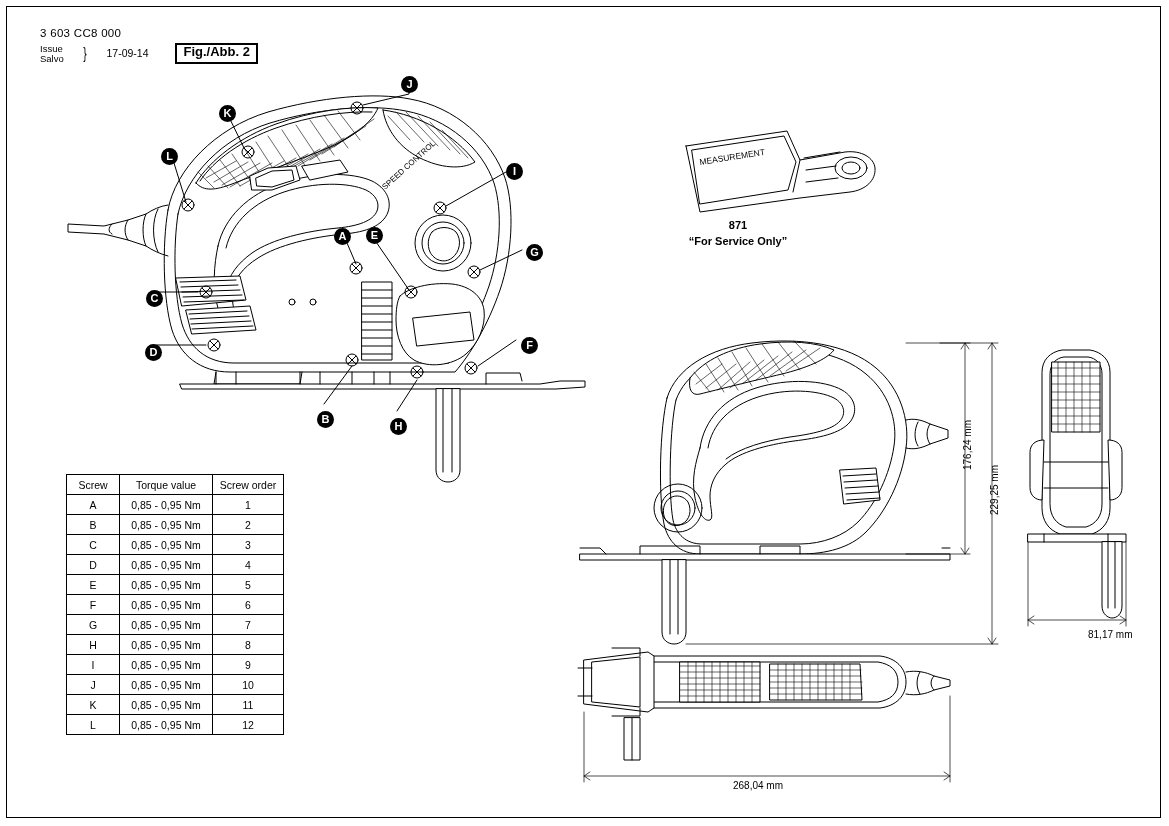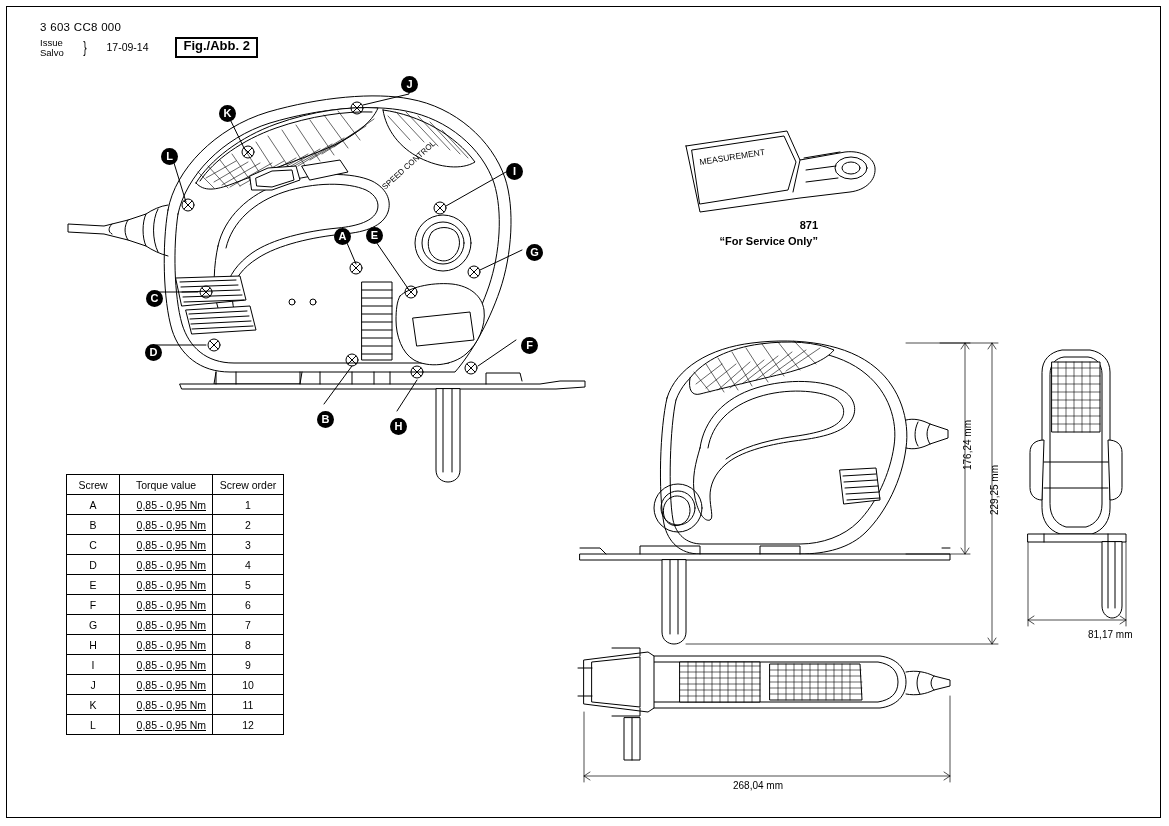--- a/index.html
+++ b/index.html
@@ -22,21 +22,21 @@
     position: absolute;
     left: 6px; top: 6px;
     width: 1155px; height: 812px;
     border: 1px solid #000;
     box-sizing: border-box;
   }
 
   
   .header {
     position: absolute;
-    left: 40px; top: 20px;
+    left: 40px; top: 26px;
     font-size: 11px;
     line-height: 1.25;
   }
   .header .partno {
     font-size: 11.5px;
     letter-spacing: 0.3px;
     margin-bottom: 3px;
   }
   .issue-row {
     display: flex;
@@ -91,29 +91,29 @@
   }
   .screw-table th, .screw-table td {
     border: 1px solid #000;
     padding: 2px 6px;
     text-align: center;
     font-weight: normal;
     height: 15px;
   }
   .screw-table th { font-size: 10.5px; }
   .screw-table td.col-screw { width: 40px; }
-  .screw-table td.col-torque { width: 80px; text-align: right; text-decoration: underline; }
+  .screw-table td.col-torque { width: 80px; text-align: center; }
   .screw-table td.col-order { width: 58px; }
 
   
   .service-label {
     position: absolute;
     left: 658px; top: 218px;
     width: 160px;
-    text-align: right;
+    text-align: center;
     font-size: 11px;
     font-weight: bold;
     line-height: 1.45;
   }
 
   
   .dim {
     position: absolute;
     font-size: 10px;
   }

